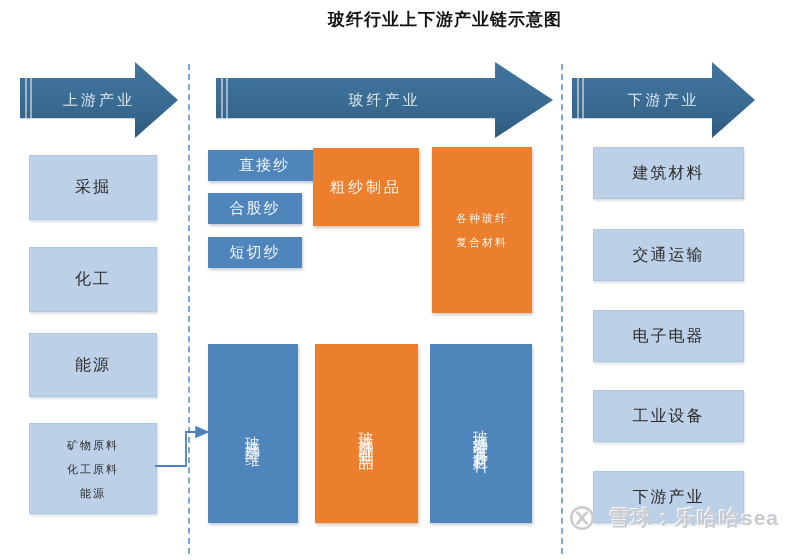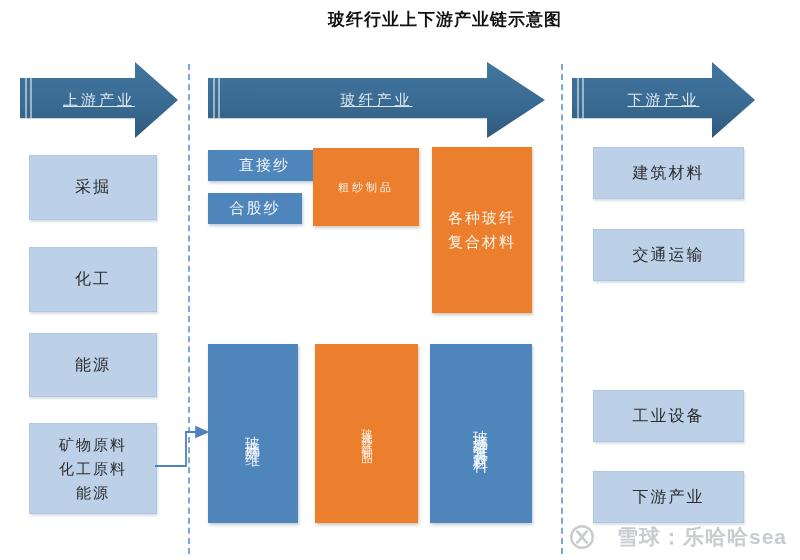--- a/index.html
+++ b/index.html
@@ -15,46 +15,46 @@
   .arrow{position:absolute;top:62px;height:76px;}
   .arrow-shape{
     position:absolute;inset:0;
     background:linear-gradient(180deg,#42759f 0%, var(--steel-blue,#396B92) 55%, #30597e 100%);
     filter:drop-shadow(2px 3px 3px rgba(110,130,155,.55));
   }
   .stripe{position:absolute;top:21%;height:53%;width:2px;background:rgba(255,255,255,.5);}
   .stripe.s1{left:5px;} .stripe.s2{left:10px;}
   .arrow-label{
     position:absolute;inset:0;display:flex;align-items:center;justify-content:center;
-    color:var(--arrow-text,#DDE7F0);font-size:15px;letter-spacing:3px;text-decoration:underline;
+    color:var(--arrow-text,#DDE7F0);font-size:15px;letter-spacing:3px;
   }
   
   .vline{position:absolute;top:64px;height:490px;width:0;border-left:2px dashed var(--dashed-blue,#7EA6D8);}
   
   .box{position:absolute;display:flex;align-items:center;justify-content:center;text-align:center;}
   .lightbox{
     background:var(--light-blue,#BCD1E8);color:var(--text-dark,#2B2B2B);
     font-size:16px;letter-spacing:2px;border:1px solid #afc7e0;
     box-shadow:1px 2px 2px rgba(150,165,185,.35);
   }
   .bluebox{
     background:var(--mid-blue,#4E86BC);color:#f2f6fa;font-size:15px;letter-spacing:2px;
     box-shadow:1px 2px 3px rgba(120,140,160,.45);
   }
   .orangebox{
-    background:var(--orange,#EC7F2E);color:#fdf4ec;font-size:11px;letter-spacing:3px;
+    background:var(--orange,#EC7F2E);color:#fdf4ec;font-size:15px;letter-spacing:3px;
     box-shadow:1px 2px 3px rgba(150,130,110,.45);
   }
-  .multiline{white-space:pre-line;line-height:24px;font-size:15px;}
+  .multiline{white-space:pre-line;line-height:24px;font-size:11px;}
   .vtext{writing-mode:vertical-rl;text-orientation:upright;letter-spacing:5px;line-height:1;}
   
   .overlay{position:absolute;inset:0;pointer-events:none;}
   
   .watermark{
-    position:absolute;left:569px;top:523px;display:flex;align-items:center;gap:22px;
+    position:absolute;left:569px;top:504px;display:flex;align-items:center;gap:14px;
     color:var(--watermark-gray,#C8CBCF);
     text-shadow:-1px -1px 0 rgba(255,255,255,.95);
     text-align:center;
   }
   .watermark .wm-text{font-size:21px;font-weight:600;letter-spacing:1px;white-space:nowrap;}
 </style>
 </head>
 <body>
 
 <div id="canvas">
@@ -65,21 +65,21 @@
   <div class="vline" style="left:561px"></div>
 
   <div class="arrow" style="left:20px;width:158px">
     <div class="arrow-shape" style="clip-path:polygon(0% 21%,72.8% 21%,72.8% 0%,100% 50%,72.8% 100%,72.8% 74%,0% 74%)">
       <div class="stripe s1"></div>
       <div class="stripe s2"></div>
     </div>
     <div class="arrow-label">上游产业</div>
   </div>
 
-  <div class="arrow" style="left:208px;width:337px">
+  <div class="arrow" style="left:216px;width:337px">
     <div class="arrow-shape" style="clip-path:polygon(0% 21%,82.8% 21%,82.8% 0%,100% 50%,82.8% 100%,82.8% 74%,0% 74%)">
       <div class="stripe s1"></div>
       <div class="stripe s2"></div>
     </div>
     <div class="arrow-label">玻纤产业</div>
   </div>
 
   <div class="arrow" style="left:572px;width:183px">
     <div class="arrow-shape" style="clip-path:polygon(0% 21%,76.5% 21%,76.5% 0%,100% 50%,76.5% 100%,76.5% 74%,0% 74%)">
       <div class="stripe s1"></div>
@@ -90,37 +90,39 @@
 
   <div class="box lightbox" style="left:29px;top:155px;width:126px;height:63px">采掘</div>
   <div class="box lightbox" style="left:29px;top:247px;width:126px;height:63px">化工</div>
   <div class="box lightbox" style="left:29px;top:333px;width:126px;height:62px">能源</div>
   <div class="box lightbox multiline" style="left:29px;top:423px;width:126px;height:89px">矿物原料
 化工原料
 能源</div>
 
   <div class="box bluebox" style="left:208px;top:150px;width:113px;height:31px">直接纱</div>
   <div class="box bluebox" style="left:208px;top:193px;width:94px;height:31px">合股纱</div>
+  <div class="box bluebox" style="left:208px;top:237px;width:94px;height:31px">短切纱</div>
 
   <div class="box orangebox" style="left:313px;top:148px;width:106px;height:78px">粗纱制品</div>
   <div class="box orangebox multiline" style="left:432px;top:147px;width:100px;height:166px;letter-spacing:2px">各种玻纤
 复合材料</div>
 
   <div class="box bluebox" style="left:208px;top:344px;width:90px;height:179px">
     <span class="vtext">玻璃纤维</span>
   </div>
   <div class="box orangebox" style="left:315px;top:344px;width:103px;height:179px">
     <span class="vtext">玻璃纤维制品</span>
   </div>
   <div class="box bluebox" style="left:430px;top:344px;width:102px;height:179px">
     <span class="vtext" style="letter-spacing:4px">玻璃纤维复合材料</span>
   </div>
 
   <div class="box lightbox" style="left:593px;top:147px;width:149px;height:50px">建筑材料</div>
   <div class="box lightbox" style="left:593px;top:229px;width:149px;height:50px">交通运输</div>
+  <div class="box lightbox" style="left:593px;top:310px;width:149px;height:50px">电子电器</div>
   <div class="box lightbox" style="left:593px;top:390px;width:149px;height:50px">工业设备</div>
   <div class="box lightbox" style="left:593px;top:471px;width:149px;height:50px">下游产业</div>
 
   <svg class="overlay" width="800" height="560" viewBox="0 0 800 560">
     <defs>
       <marker id="ah" markerWidth="9" markerHeight="8" refX="1" refY="3.5" orient="auto">
         <path d="M0,0 L8,3.5 L0,7 Z" fill="#4F81BD"></path>
       </marker>
     </defs>
     <path d="M155,466 L186,466 L186,432 L197,432" fill="none" stroke="#4F81BD" stroke-width="1.8" marker-end="url(#ah)"></path>

